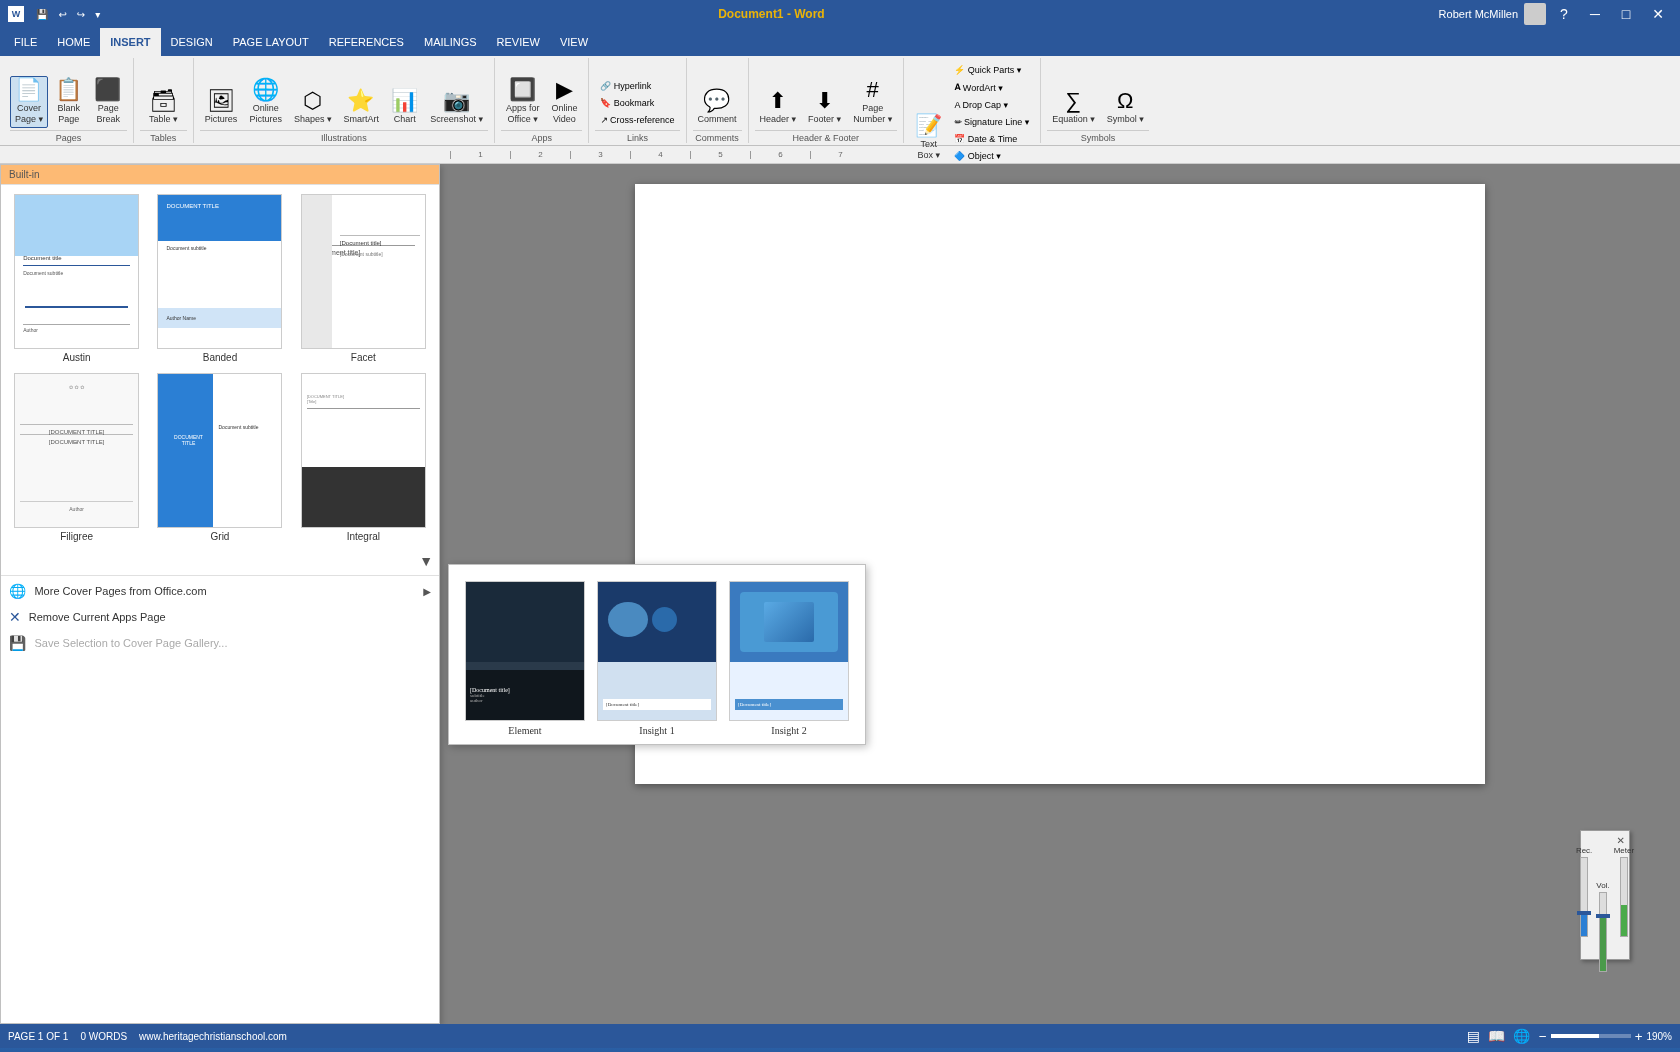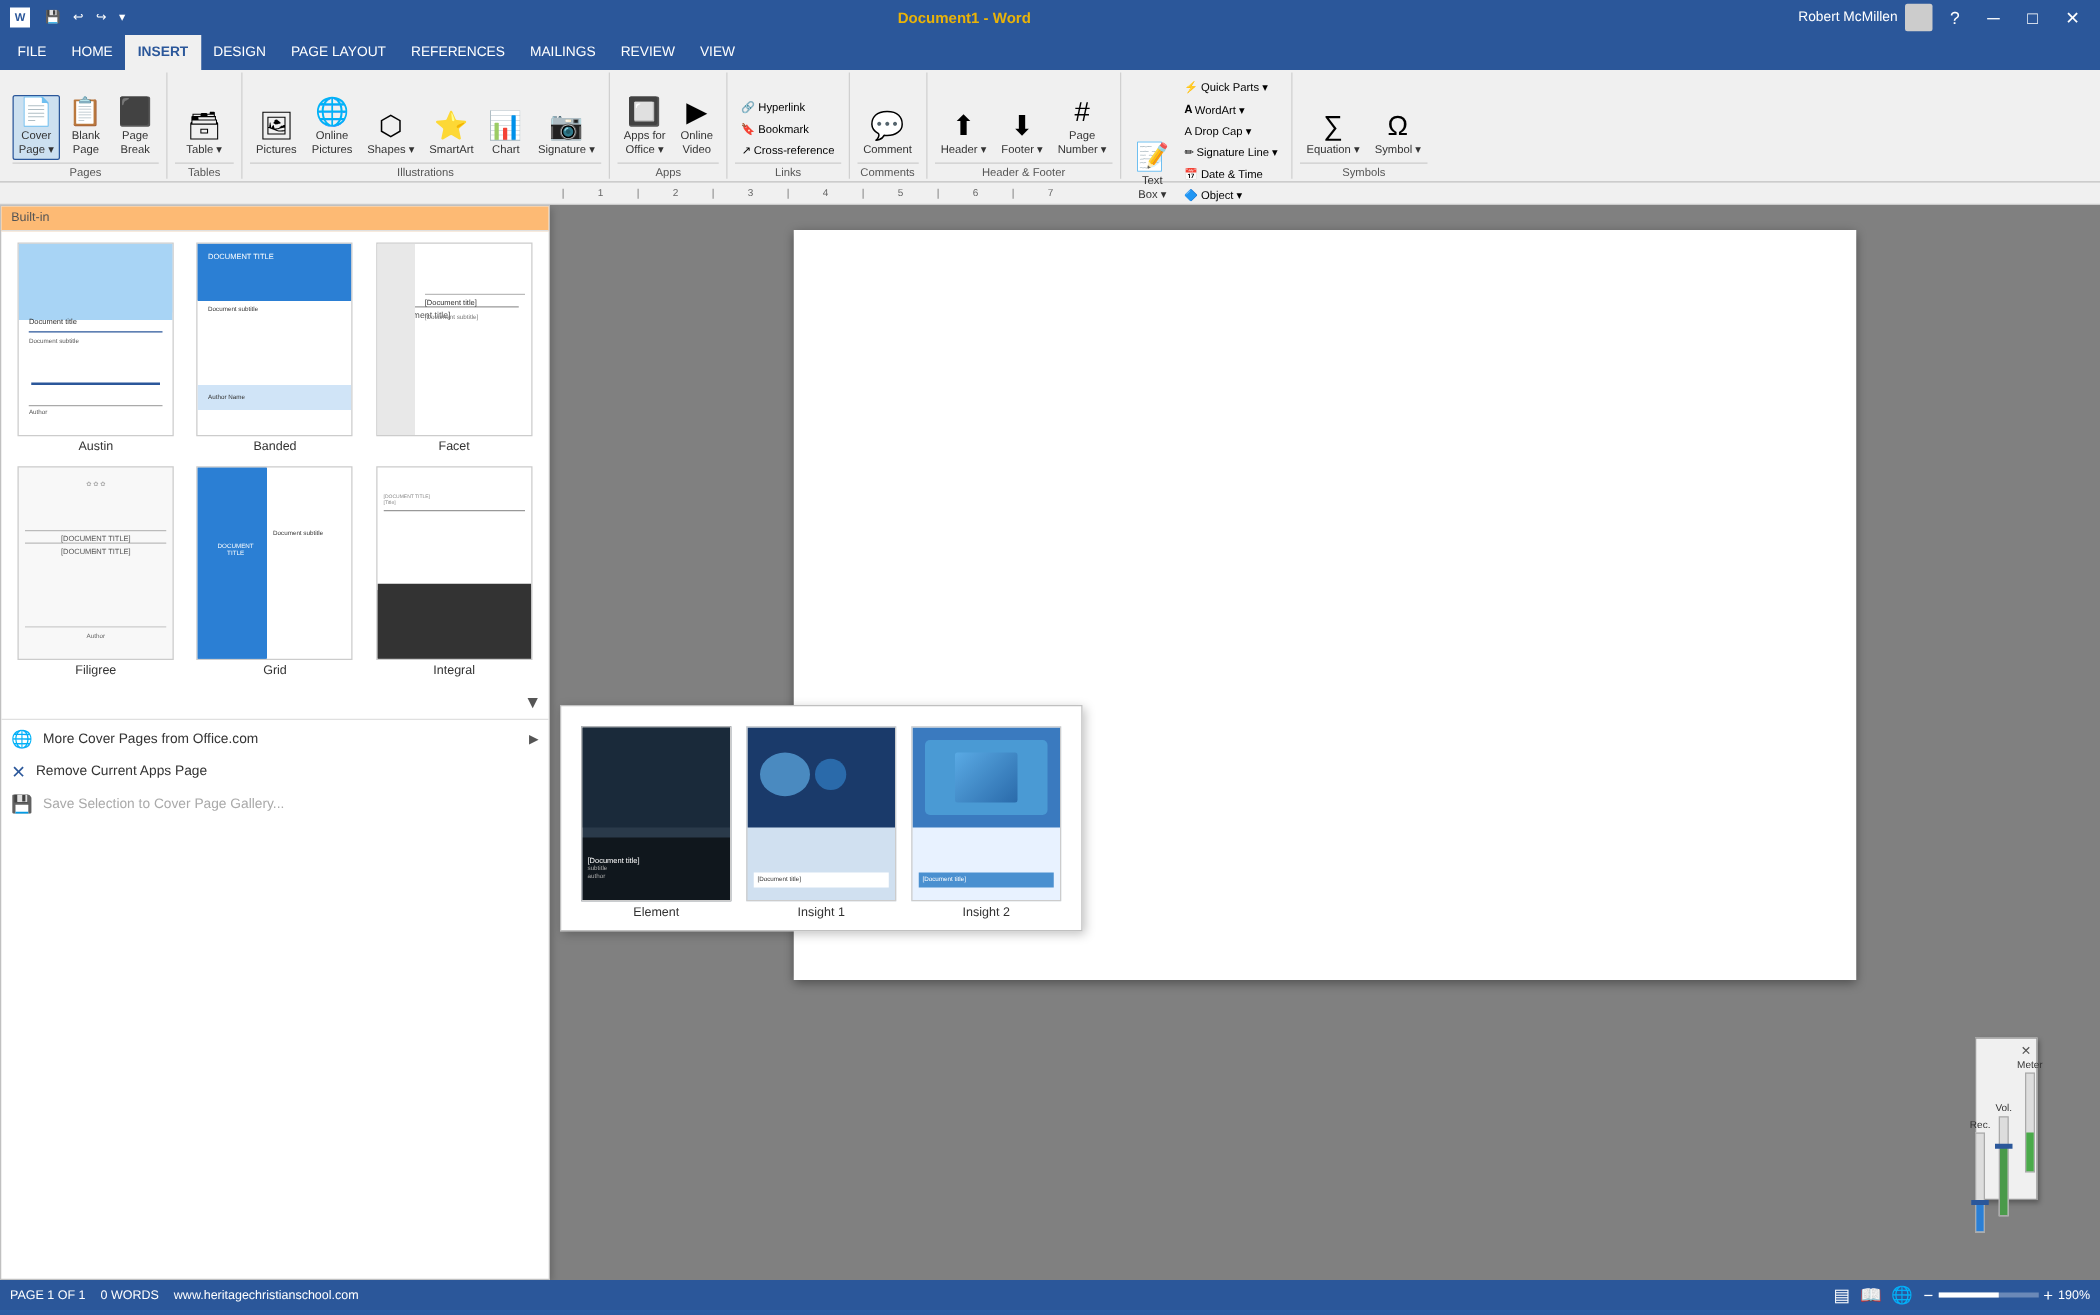--- a/index.html
+++ b/index.html
@@ -392,21 +392,21 @@
       <button class="ribbon-btn">
         <span class="btn-icon">⭐</span>
         <span class="btn-label">SmartArt</span>
       </button>
       <button class="ribbon-btn">
         <span class="btn-icon">📊</span>
         <span class="btn-label">Chart</span>
       </button>
       <button class="ribbon-btn">
         <span class="btn-icon">📷</span>
-        <span class="btn-label">Signature ▾</span>
+        <span class="btn-label">Screenshot ▾</span>
       </button>
     </div>
     <div class="ribbon-group-label">Illustrations</div>
   </div>
 
   <div class="ribbon-group">
     <div class="ribbon-group-content">
       <button class="ribbon-btn">
         <span class="btn-icon">🔲</span>
         <span class="btn-label">Apps for<br>Office ▾</span>
@@ -617,21 +617,21 @@
         <span class="menu-icon" style="color:#aaa;">💾</span>
         <span>Save Selection to Cover Page Gallery...</span>
       </div>
     </div>
   </div>
 
   <div class="doc-area">
     <div class="doc-page">
     </div>
 
-    <div style="position:absolute; left:448px; top:400px; background:white; border:1px solid #c0c0c0; box-shadow:2px 2px 8px rgba(0,0,0,0.25); padding:16px 16px 8px 16px;">
+    <div style="position:absolute; left:448px; top:400px; background:white; border:1px solid #c0c0c0; box-shadow:2px 2px 8px rgba(0,0,0,0.25); padding:16px 16px 8px 16px;font-family:Liberation Serif, serif;">
       <div style="display:grid;grid-template-columns:repeat(3,1fr);gap:12px;">
 
         <div class="fp-item">
           <div class="fp-thumb" style="background:#2a3a4a;">
             <div style="position:absolute;bottom:0;left:0;right:0;height:50px;background:rgba(0,0,0,0.6);display:flex;flex-direction:column;justify-content:center;padding:4px;">
               <div style="font-size:6px;color:white;">[Document title]</div>
               <div style="font-size:5px;color:#aaa;">subtitle</div>
               <div style="font-size:5px;color:#aaa;">author</div>
             </div>
             <div style="position:absolute;top:0;left:0;right:0;height:80px;background:#1a2a3a;"></div>
@@ -661,21 +661,21 @@
           </div>
           <div class="fp-name">Insight 2</div>
         </div>
       </div>
     </div>
   </div>
 
   <div class="volume-widget">
     <div class="vol-close">✕</div>
     <div style="display:flex;gap:4px;">
-      <div style="display:flex;flex-direction:column;align-items:center;gap:2px;margin-top:48px;">
+      <div style="display:flex;flex-direction:column;align-items:center;gap:2px;">
         <div class="vol-label">Rec.</div>
         <div class="vol-slider">
           <div class="vol-fill" style="height:30%;"></div>
           <div class="vol-handle" style="bottom:30%;"></div>
         </div>
       </div>
       <div style="display:flex;flex-direction:column;align-items:center;gap:2px;margin-top:35px;">
         <div class="vol-label">Vol.</div>
         <div class="vol-slider">
           <div class="vol-fill" style="height:70%;background:#4a9a4a;"></div>

